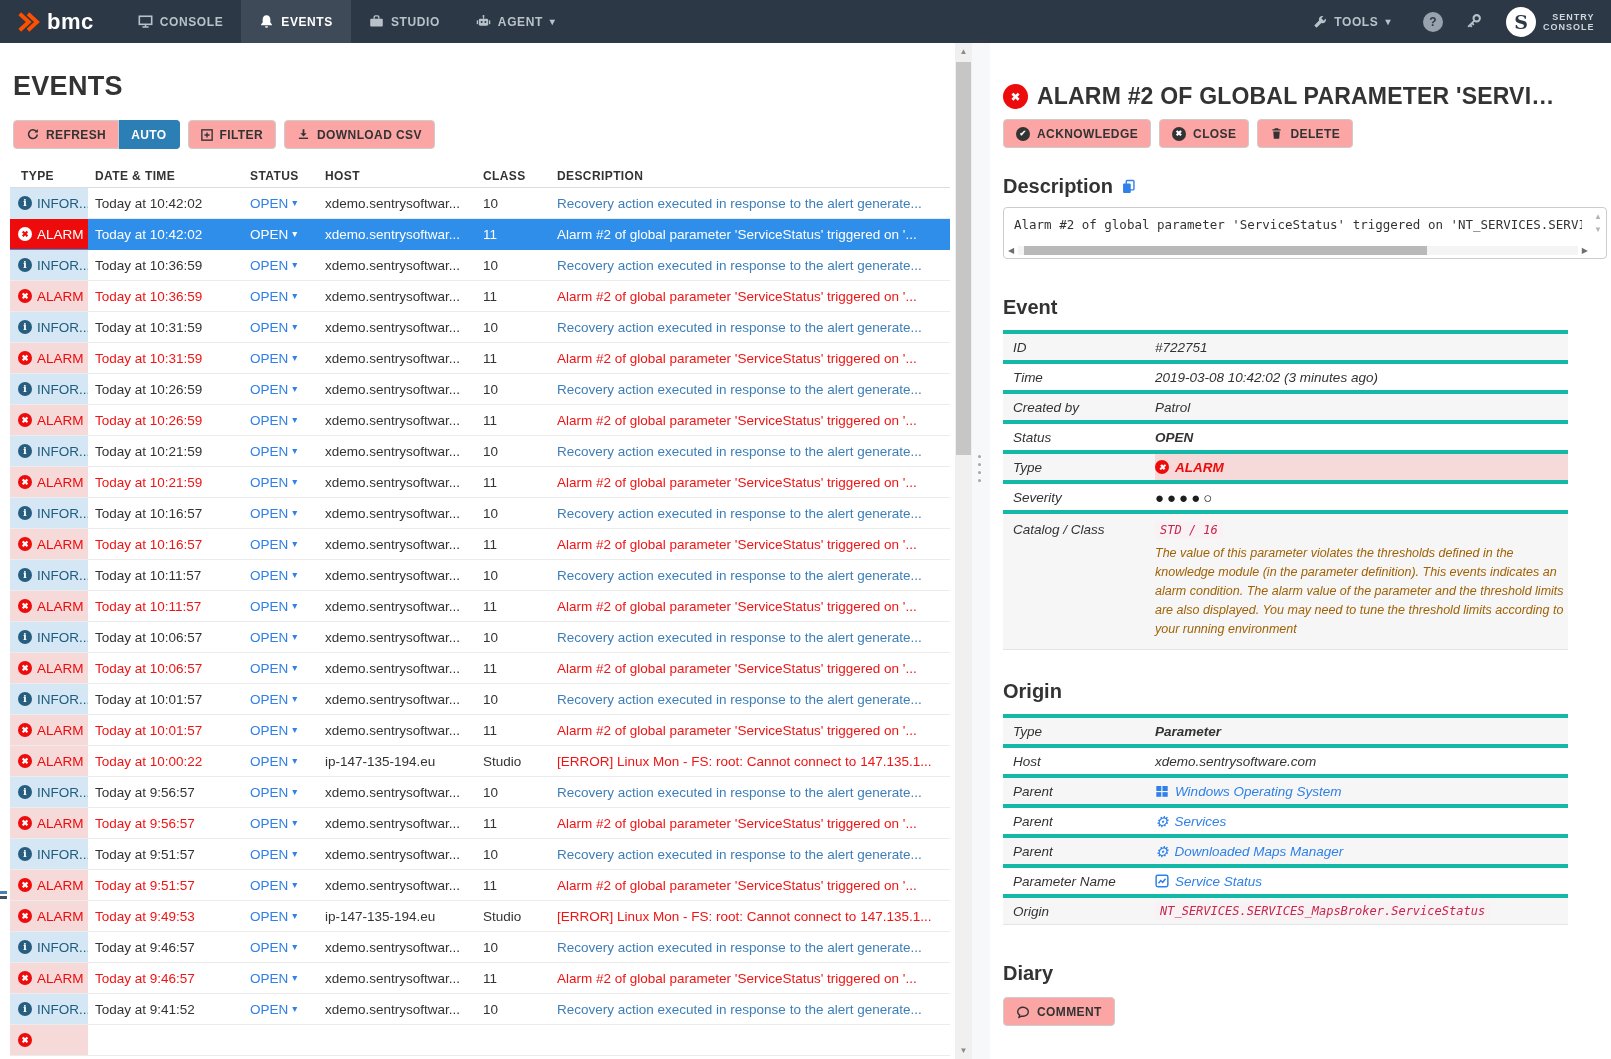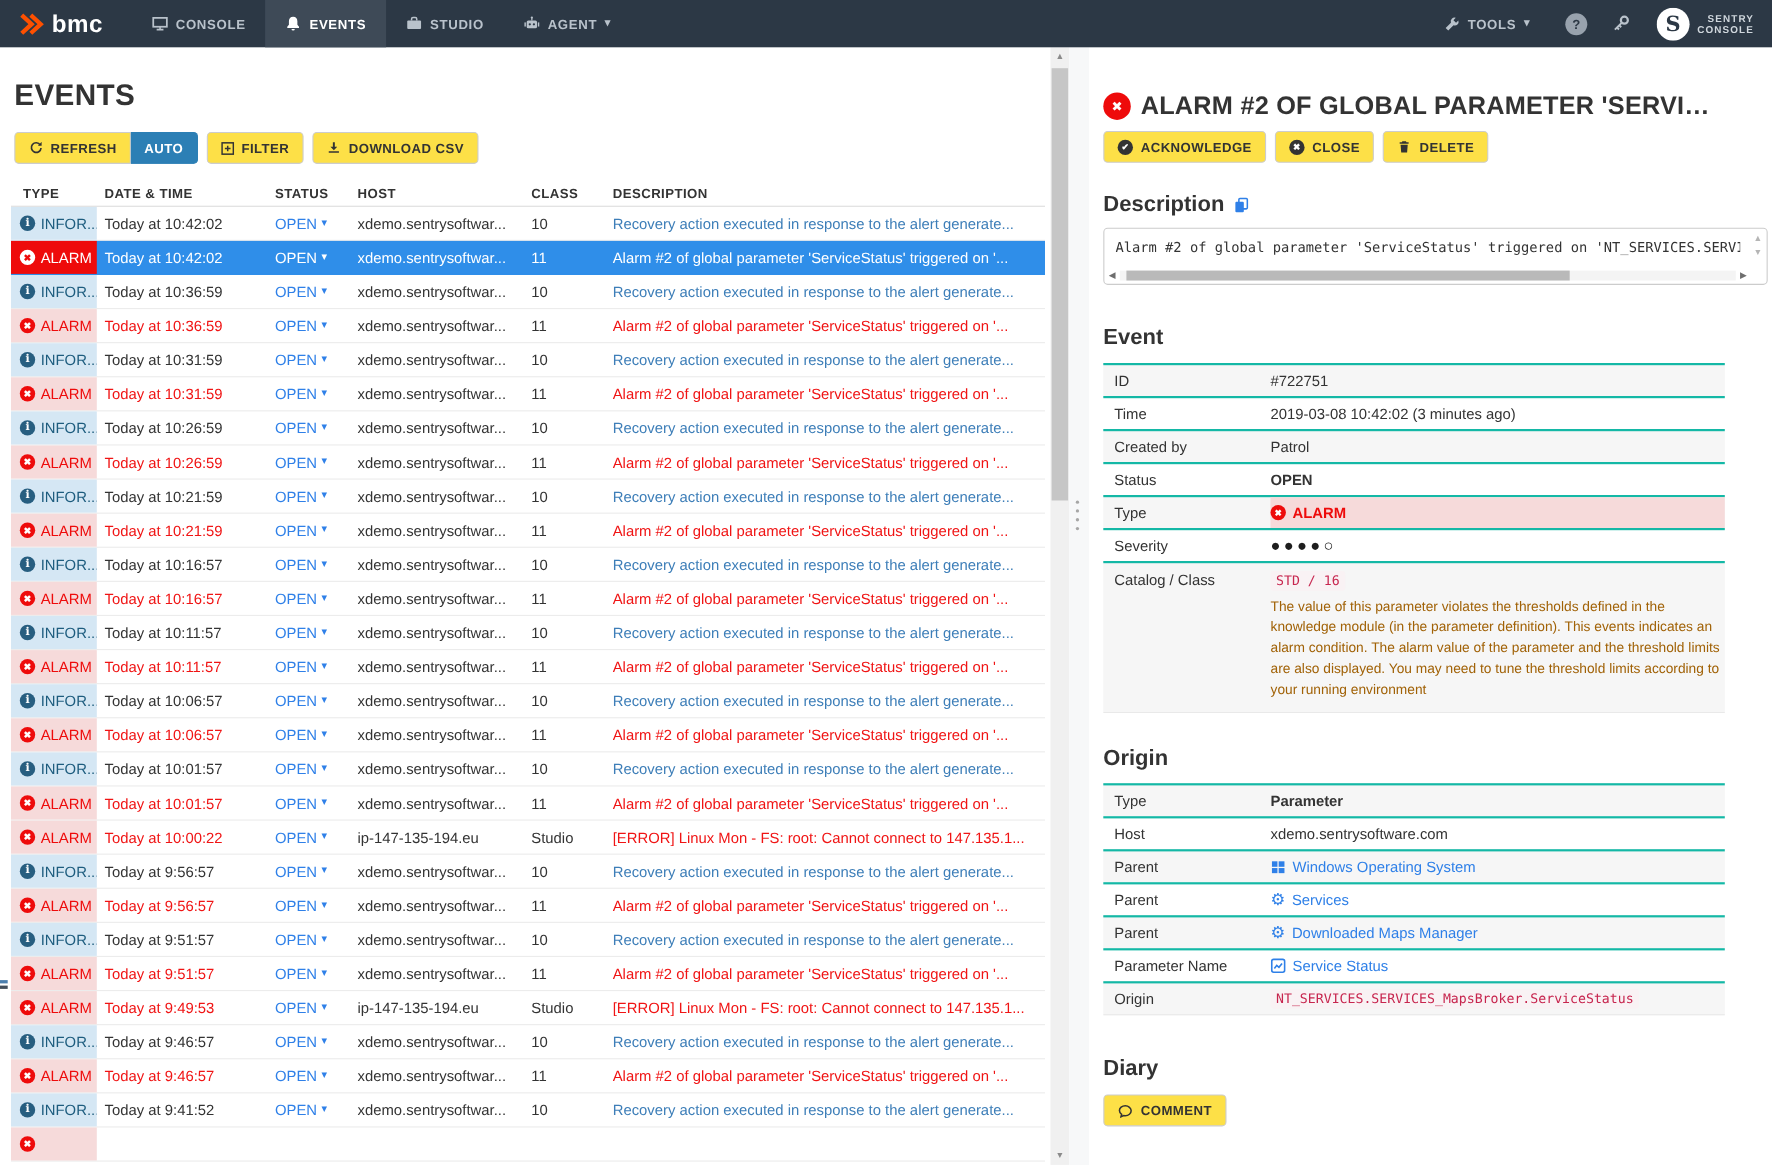--- a/index.html
+++ b/index.html
@@ -28,21 +28,21 @@
                    display:flex; align-items:center; justify-content:center; }
   .sentry-text { display:flex; flex-direction:column; color:#cfd6dc; font-size:9px; font-weight:bold;
                  letter-spacing:1px; line-height:10px; white-space:nowrap; }
 
   
   .events-panel { position:absolute; left:0; top:43px; width:950px; height:1016px;
                   padding-left:10px; overflow:hidden; background:#fff; }
   .page-title { margin:28px 0 0 3px; font-size:27px; line-height:30px; font-weight:bold; color:#333; letter-spacing:.3px; }
   .toolbar { margin:19px 0 0 3px; display:flex; gap:8px; }
   .btn { display:inline-flex; align-items:center; gap:7px; height:29px; padding:0 12px;
-         background:#fde047; border:1px solid #ccc; border-radius:4px; font-family:inherit;
+         background:#fca5a5; border:1px solid #ccc; border-radius:4px; font-family:inherit;
          font-size:12px; font-weight:bold; color:#333; letter-spacing:.4px; cursor:pointer; white-space:nowrap; }
   .btn-group { display:inline-flex; }
   .btn-group .btn:first-child { border-radius:4px 0 0 4px; }
   .btn-group .btn:last-child { border-radius:0 4px 4px 0; border-left:none; }
   .btn-primary { background:var(--accent); border-color:var(--accent); color:#fff; }
 
   .thead { display:flex; align-items:center; margin-top:15px; height:24px;
            border-bottom:1px solid #dcdcdc; font-size:12px; font-weight:bold; color:#333; letter-spacing:.4px; }
   .thead .c-type { padding-left:11px; background:none; }
   .c-type  { width:78px;  flex:none; margin-right:7px; height:100%; display:flex; align-items:center; gap:5px; padding-left:8px; overflow:hidden; white-space:nowrap; }
@@ -107,21 +107,21 @@
   .desc-text { position:absolute; left:10px; top:9px; right:24px; font-family:"DejaVu Sans Mono", monospace;
                font-size:12.5px; color:#333; white-space:nowrap; overflow:hidden; }
   .desc-varrows { position:absolute; right:4px; top:5px; display:flex; flex-direction:column; gap:5px;
                   color:#b5b5b5; font-size:8px; line-height:8px; }
   .desc-hscroll { position:absolute; left:4px; right:18px; bottom:3px; height:10px; display:flex; align-items:center; }
   .desc-hscroll .harr { color:#6e6e6e; font-size:8px; flex:none; }
   .desc-htrack { flex:1; height:9px; margin:0 4px; background:#f4f4f4; position:relative; }
   .desc-hthumb { position:absolute; left:6px; top:0; height:9px; width:72%; background:#b9b9b9; }
 
   .kv-table { margin-top:11px; width:565px; border-bottom:1px solid #e4e4e4; }
-  .kv-row { display:flex; align-items:center; min-height:30px; border-top:2px solid #14b8a6; font-size:13.5px; }
+  .kv-row { display:flex; align-items:center; min-height:30px; border-top:4px solid #14b8a6; font-size:13.5px;font-style:italic; }
   .kv-row:nth-child(odd) { background:var(--stripe); }
   .kv-label { width:152px; flex:none; padding-left:10px; color:#333; }
   .kv-value { flex:1; min-width:0; align-self:stretch; display:flex; align-items:center; }
   .kv-value.bold { font-weight:bold; }
   .alarm-band { background:var(--alarm-pink); color:var(--alarm-red); font-weight:bold; gap:6px; }
   .badge-glyph { width:14px; height:14px; border-radius:50%; background:var(--alarm-red); color:#fff;
                  font-size:8px; display:inline-flex; align-items:center; justify-content:center; }
   .severity { font-size:15px; letter-spacing:3px; color:#1e1e1e; }
   .kv-row.tall { align-items:flex-start; }
   .kv-row.tall .kv-label { padding-top:8px; }

